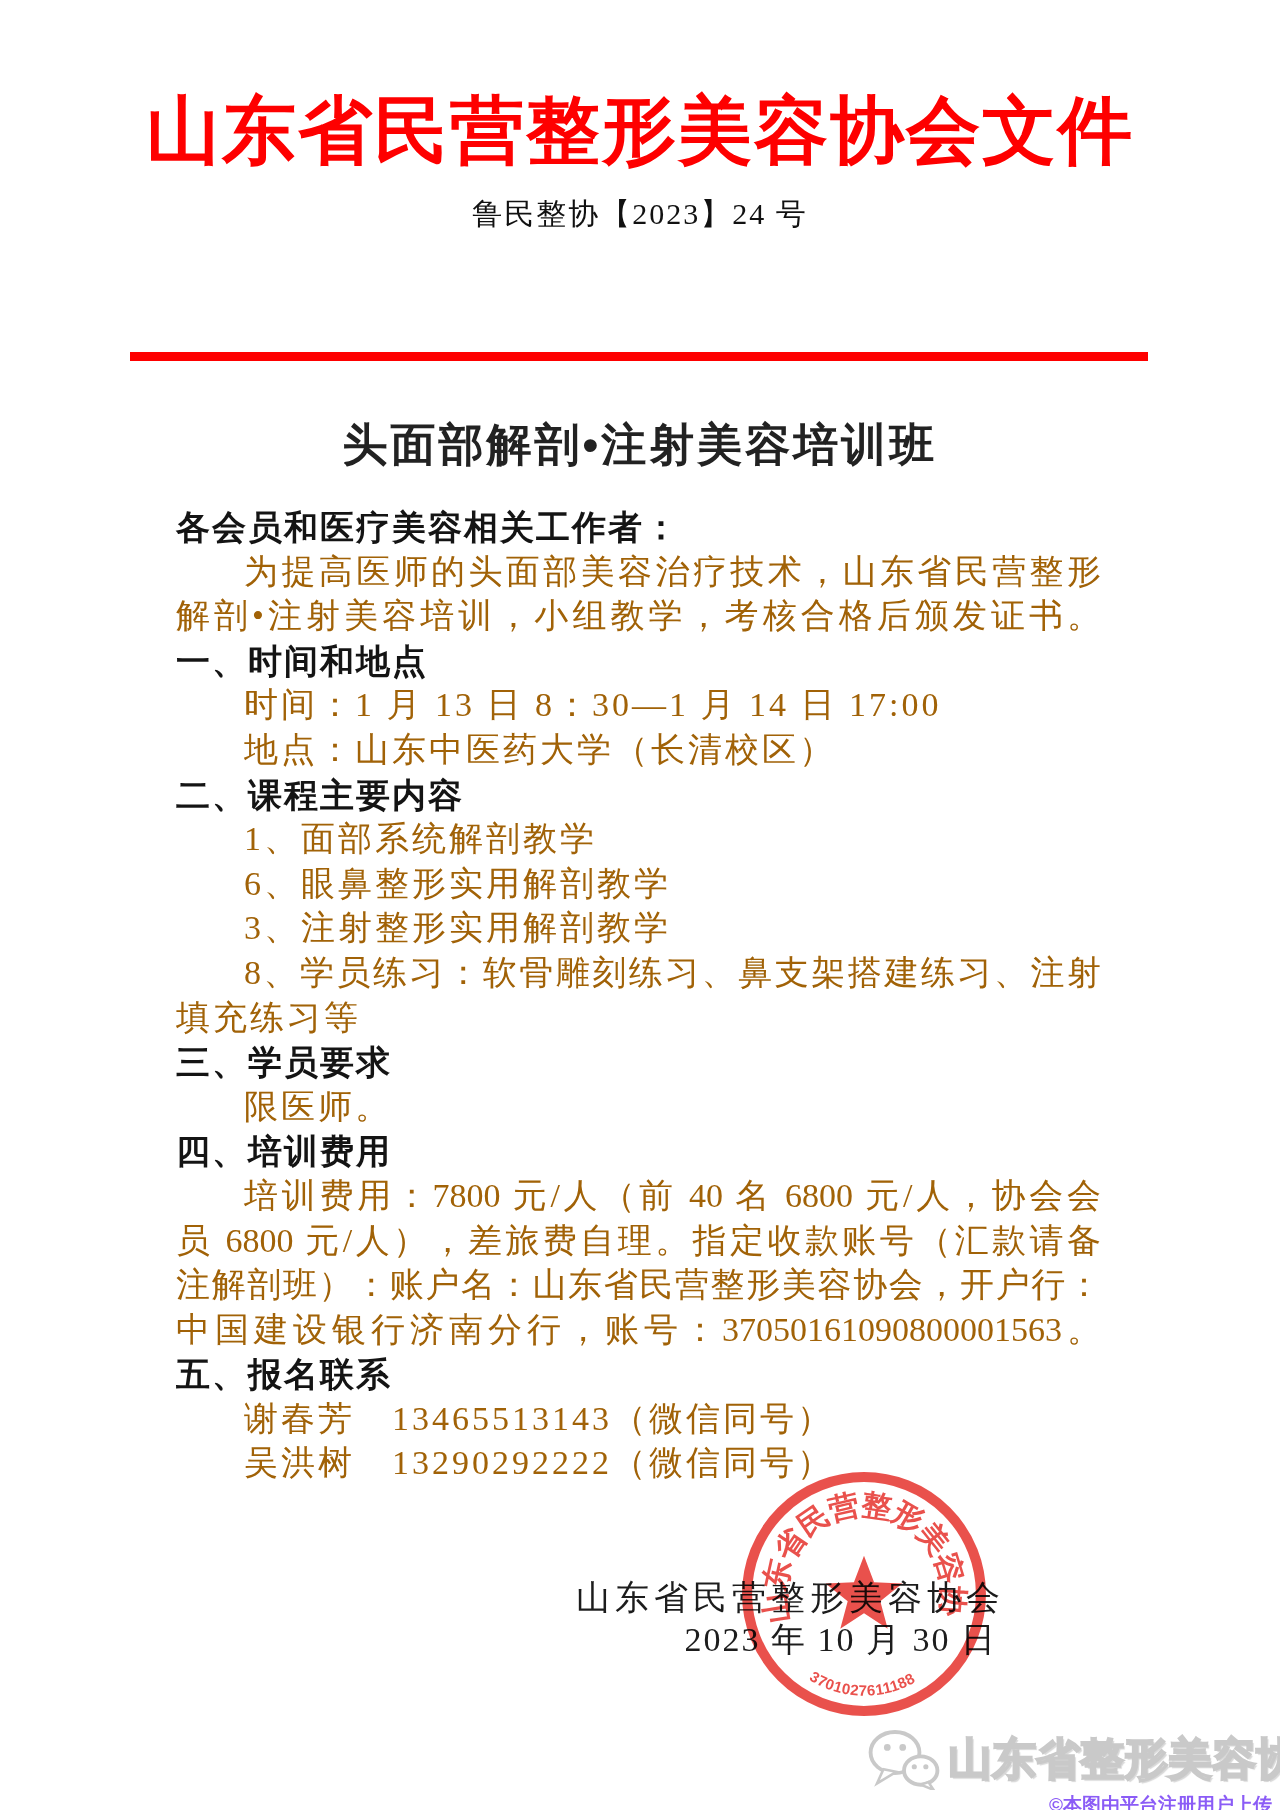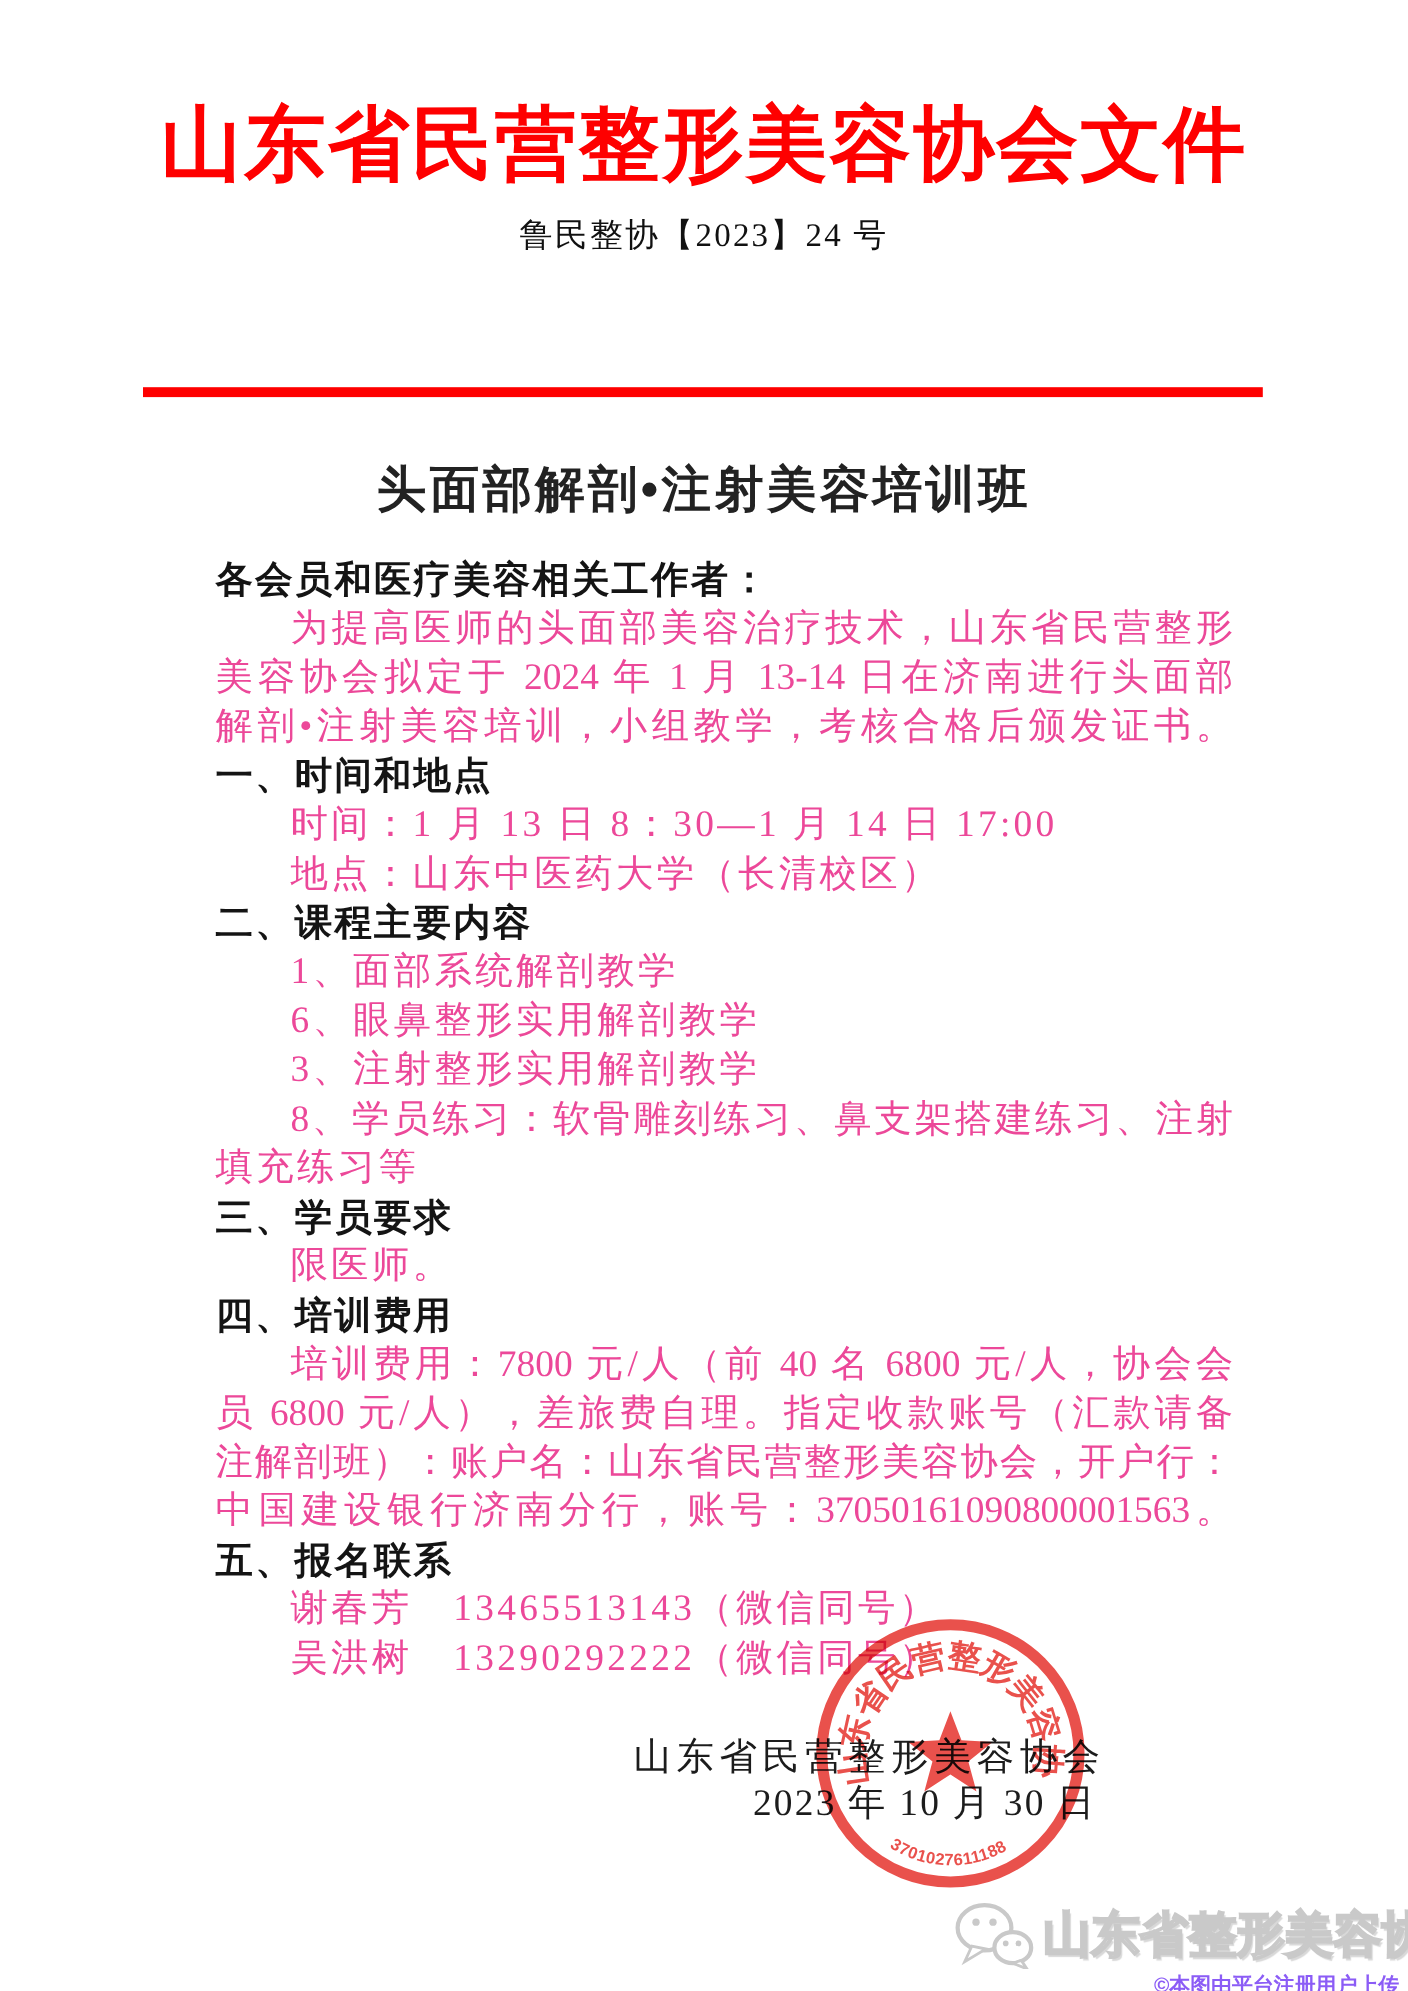--- a/index.html
+++ b/index.html
@@ -10,22 +10,22 @@
   .org-title{position:absolute;top:82px;left:0;width:1280px;text-align:center;
      font-size:74px;font-weight:700;color:#fe0000;letter-spacing:2px;
      font-family:"Liberation Serif","DejaVu Serif",serif;white-space:nowrap;}
   .doc-number{position:absolute;top:194px;left:0;width:1280px;text-align:center;
      font-size:30px;color:#111;letter-spacing:2px;}
   .red-rule{position:absolute;top:352px;left:130px;width:1018px;height:9px;background:#fe0000;}
   .doc-heading{position:absolute;top:415px;left:0;width:1280px;text-align:center;
      font-size:45px;font-weight:700;color:#222;letter-spacing:3px;
      font-family:"Liberation Sans","DejaVu Sans",sans-serif;white-space:nowrap;}
 
-  .doc-body{position:absolute;top:505px;left:196px;width:925px;}
-  .line{height:44.6px;line-height:44.6px;font-size:34px;color:#ec4899;
+  .doc-body{position:absolute;top:505px;left:176px;width:925px;}
+  .line{height:44.6px;line-height:44.6px;font-size:34px;color:#a16207;
      letter-spacing:3px;white-space:nowrap;}
   .line.b{font-family:"Liberation Sans","DejaVu Sans",sans-serif;font-weight:700;
      letter-spacing:2px;color:#141414;}
   .line.i{text-indent:2em;}
   .line.j{letter-spacing:normal;white-space:normal;text-align:justify;text-align-last:justify;}
 
   .sig-org{position:absolute;top:1576px;right:275px;height:44px;line-height:44px;
      font-size:34px;color:#1c1c1c;letter-spacing:5px;white-space:nowrap;}
   .sig-date{position:absolute;top:1618px;right:283px;height:44px;line-height:44px;
      font-size:34px;color:#1c1c1c;letter-spacing:2px;white-space:nowrap;}
@@ -50,21 +50,20 @@
 <div class="page">
 
   <div class="org-title">山东省民营整形美容协会文件</div>
   <div class="doc-number">鲁民整协【2023】24 号</div>
   <div class="red-rule"></div>
   <div class="doc-heading">头面部解剖•注射美容培训班</div>
 
   <div class="doc-body">
     <div class="line b">各会员和医疗美容相关工作者：</div>
     <div class="line i j">为提高医师的头面部美容治疗技术，山东省民营整形</div>
-    <div class="line j">美容协会拟定于 2024 年 1 月 13-14 日在济南进行头面部</div>
     <div class="line j">解剖•注射美容培训，小组教学，考核合格后颁发证书。</div>
     <div class="line b">一、时间和地点</div>
     <div class="line i">时间：1 月 13 日 8：30—1 月 14 日 17:00</div>
     <div class="line i">地点：山东中医药大学（长清校区）</div>
     <div class="line b">二、课程主要内容</div>
     <div class="line i">1、面部系统解剖教学</div>
     <div class="line i">6、眼鼻整形实用解剖教学</div>
     <div class="line i">3、注射整形实用解剖教学</div>
     <div class="line i j">8、学员练习：软骨雕刻练习、鼻支架搭建练习、注射</div>
     <div class="line">填充练习等</div>

